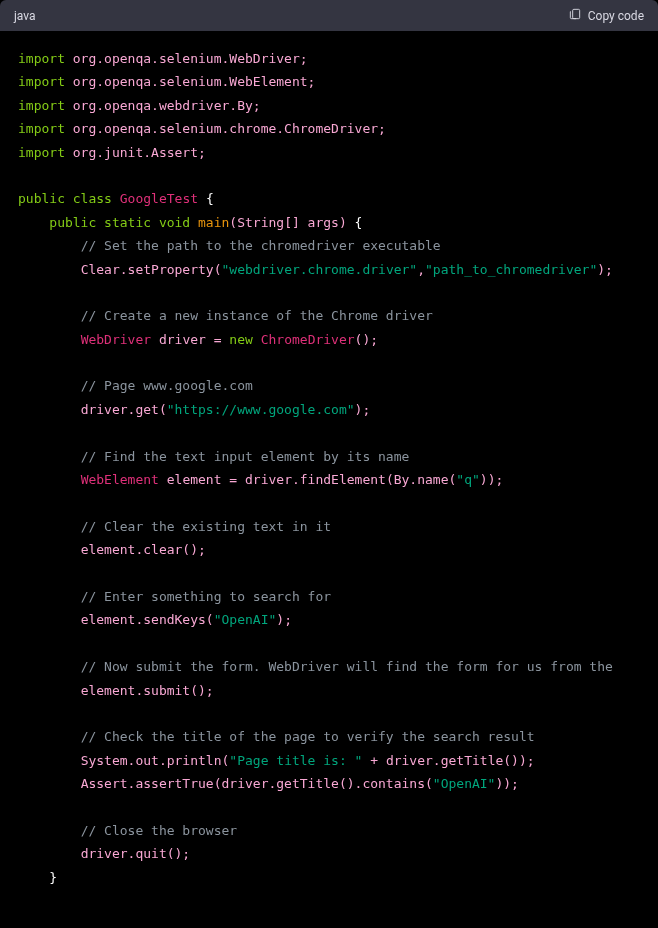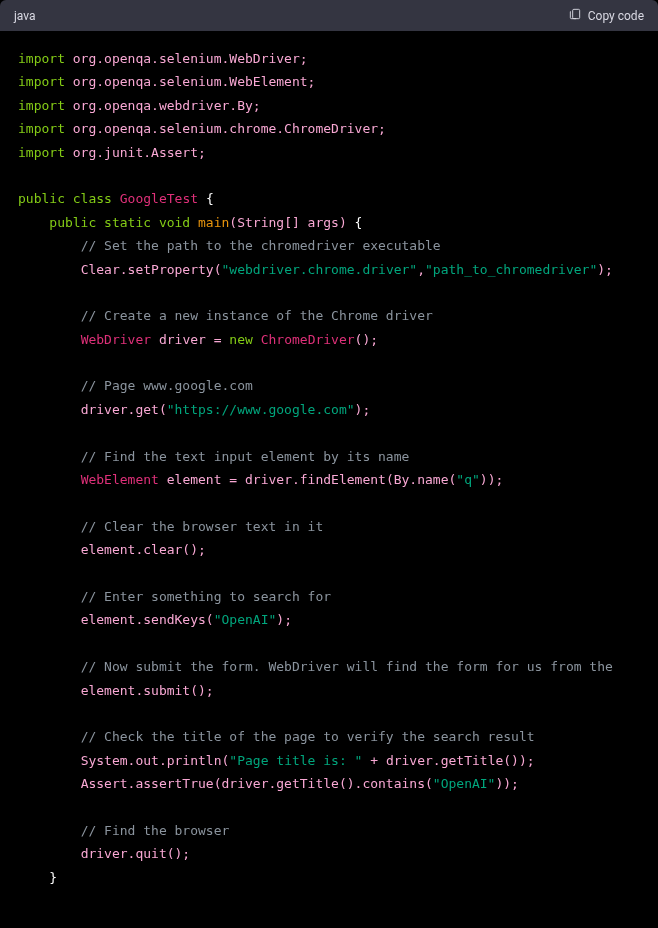--- a/index.html
+++ b/index.html
@@ -87,29 +87,29 @@
 
         <span class="com">// Create a new instance of the Chrome driver</span>
         <span class="typ">WebDriver</span><span class="pln"> driver = </span><span class="kw">new</span> <span class="typ">ChromeDriver</span><span class="pln">();</span>
 
         <span class="com">// Page www.google.com</span>
         <span class="pln">driver.get(</span><span class="str">"https://www.google.com"</span><span class="pln">);</span>
 
         <span class="com">// Find the text input element by its name</span>
         <span class="typ">WebElement</span><span class="pln"> element = driver.findElement(By.name(</span><span class="str">"q"</span><span class="pln">));</span>
 
-        <span class="com">// Clear the browser text in it</span>
+        <span class="com">// Clear the existing text in it</span>
         <span class="pln">element.clear();</span>
 
         <span class="com">// Enter something to search for</span>
         <span class="pln">element.sendKeys(</span><span class="str">"OpenAI"</span><span class="pln">);</span>
 
         <span class="com">// Now submit the form. WebDriver will find the form for us from the</span>
         <span class="pln">element.submit();</span>
 
         <span class="com">// Check the title of the page to verify the search result</span>
         <span class="pln">System.out.println(</span><span class="str">"Page title is: "</span><span class="pln"> + driver.getTitle());</span>
         <span class="pln">Assert.assertTrue(driver.getTitle().contains(</span><span class="str">"OpenAI"</span><span class="pln">));</span>
 
-        <span class="com">// Find the browser</span>
+        <span class="com">// Close the browser</span>
         <span class="pln">driver.quit();</span>
     <span class="punc">}</span></div>
 </div>
 
 </body></html>

